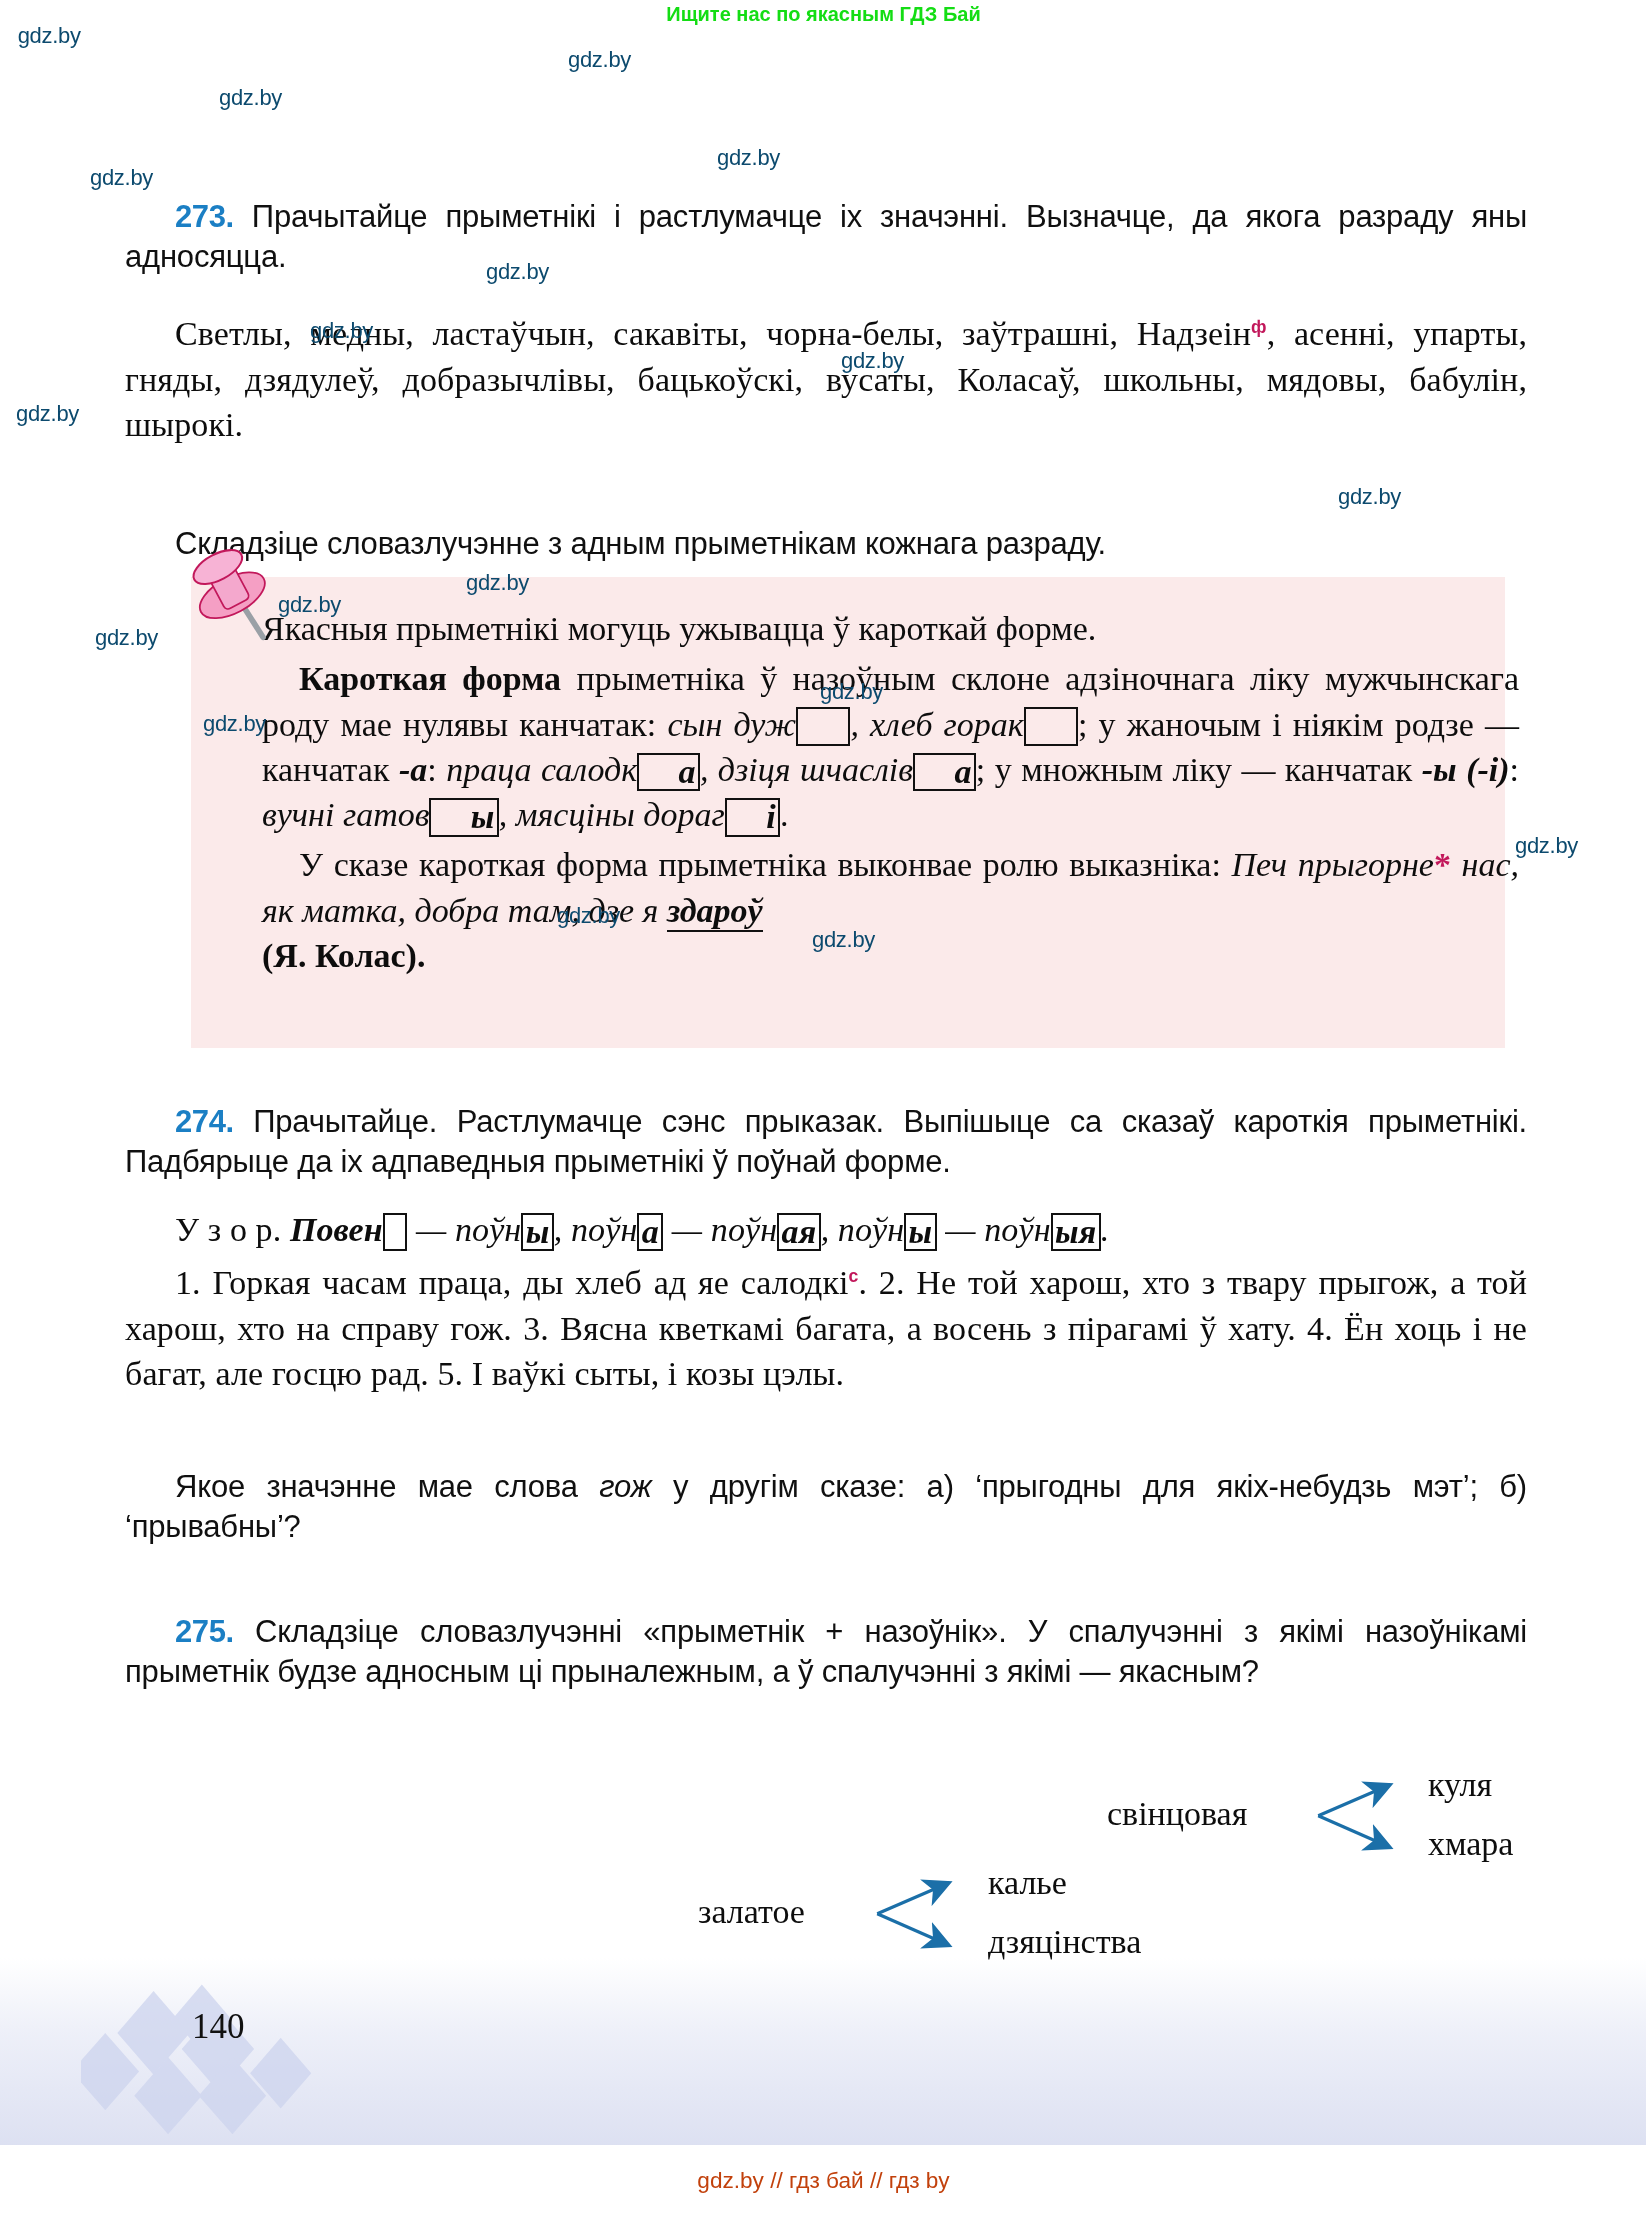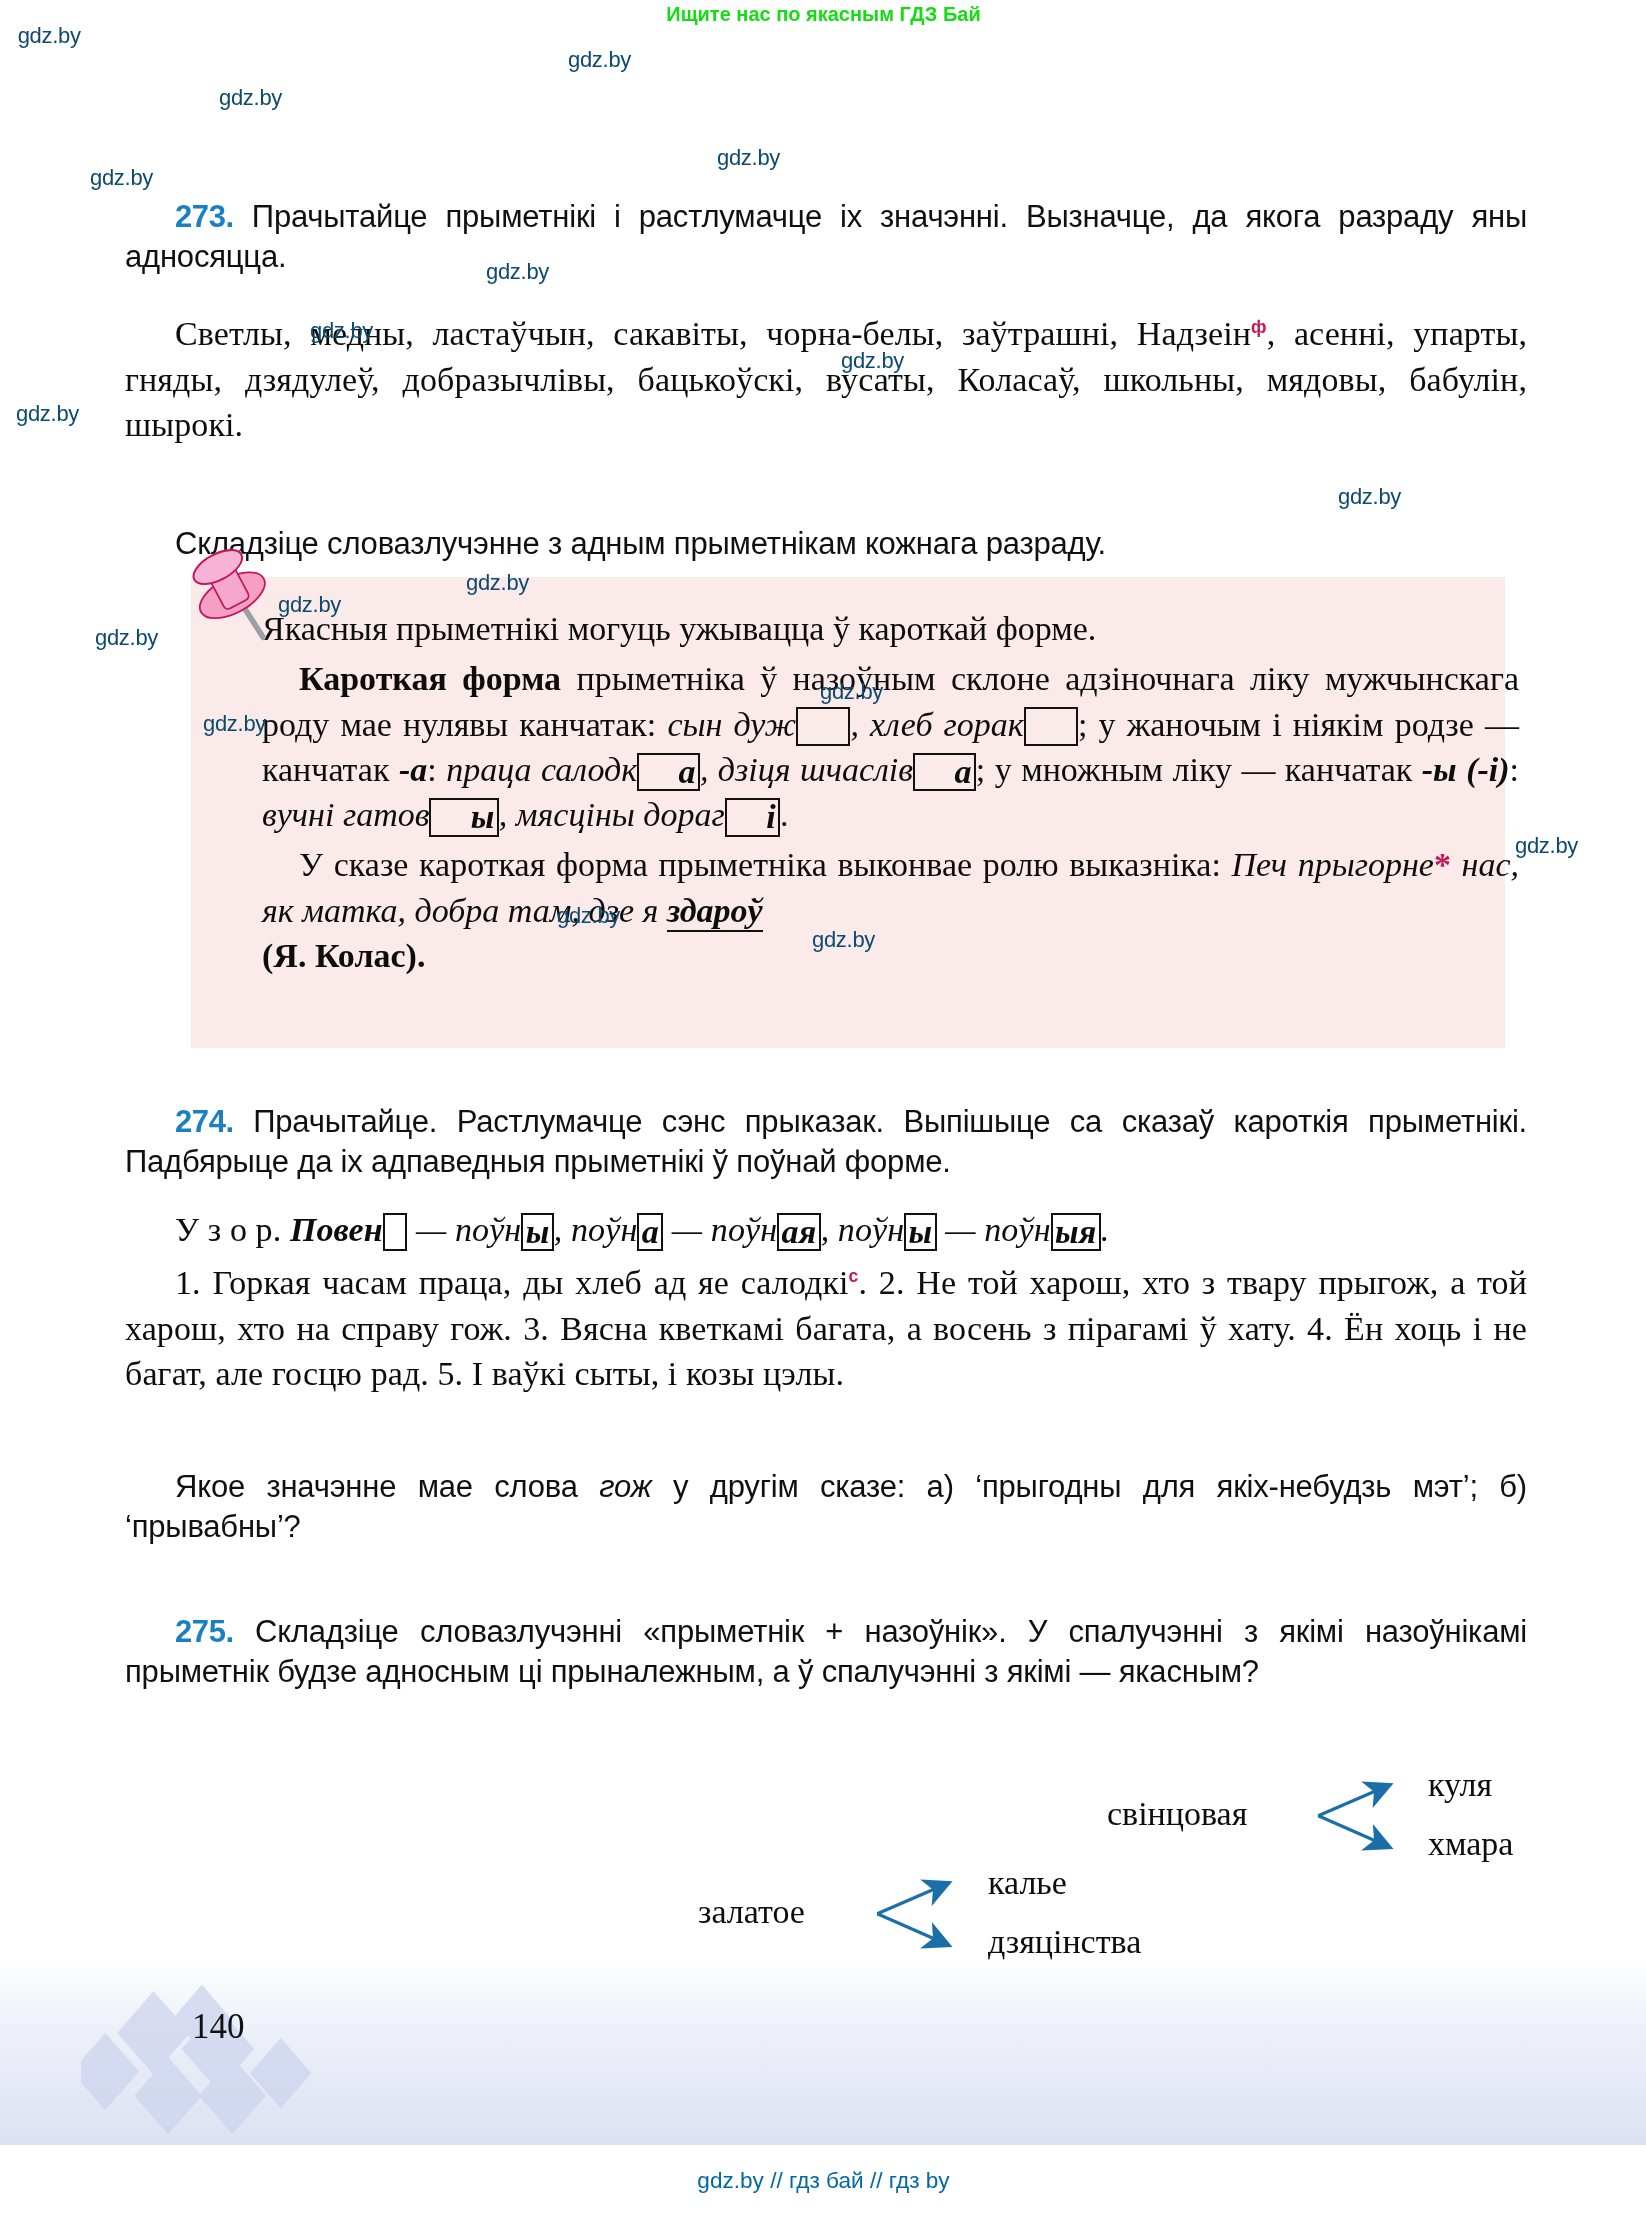--- a/index.html
+++ b/index.html
@@ -152,21 +152,21 @@
     background: linear-gradient(180deg, rgba(223,227,243,0) 0%, rgba(223,227,243,0.55) 40%, rgba(219,223,241,0.95) 100%);
     z-index: 1;
   }
   .diamonds { position: absolute; z-index: 2; }
   .footlinks {
     position: absolute;
     left: 0; width: 1647px;
     text-align: center;
     font-family: "Liberation Sans", sans-serif;
     font-size: 22.6px;
-    color: #0369a1;
+    color: #c2410c;
     z-index: 30;
   }
 </style>
 </head>
 <body>
 
 <div class="promo">Ищите нас по якасным ГДЗ Бай</div>
 
 <div class="page">
 

